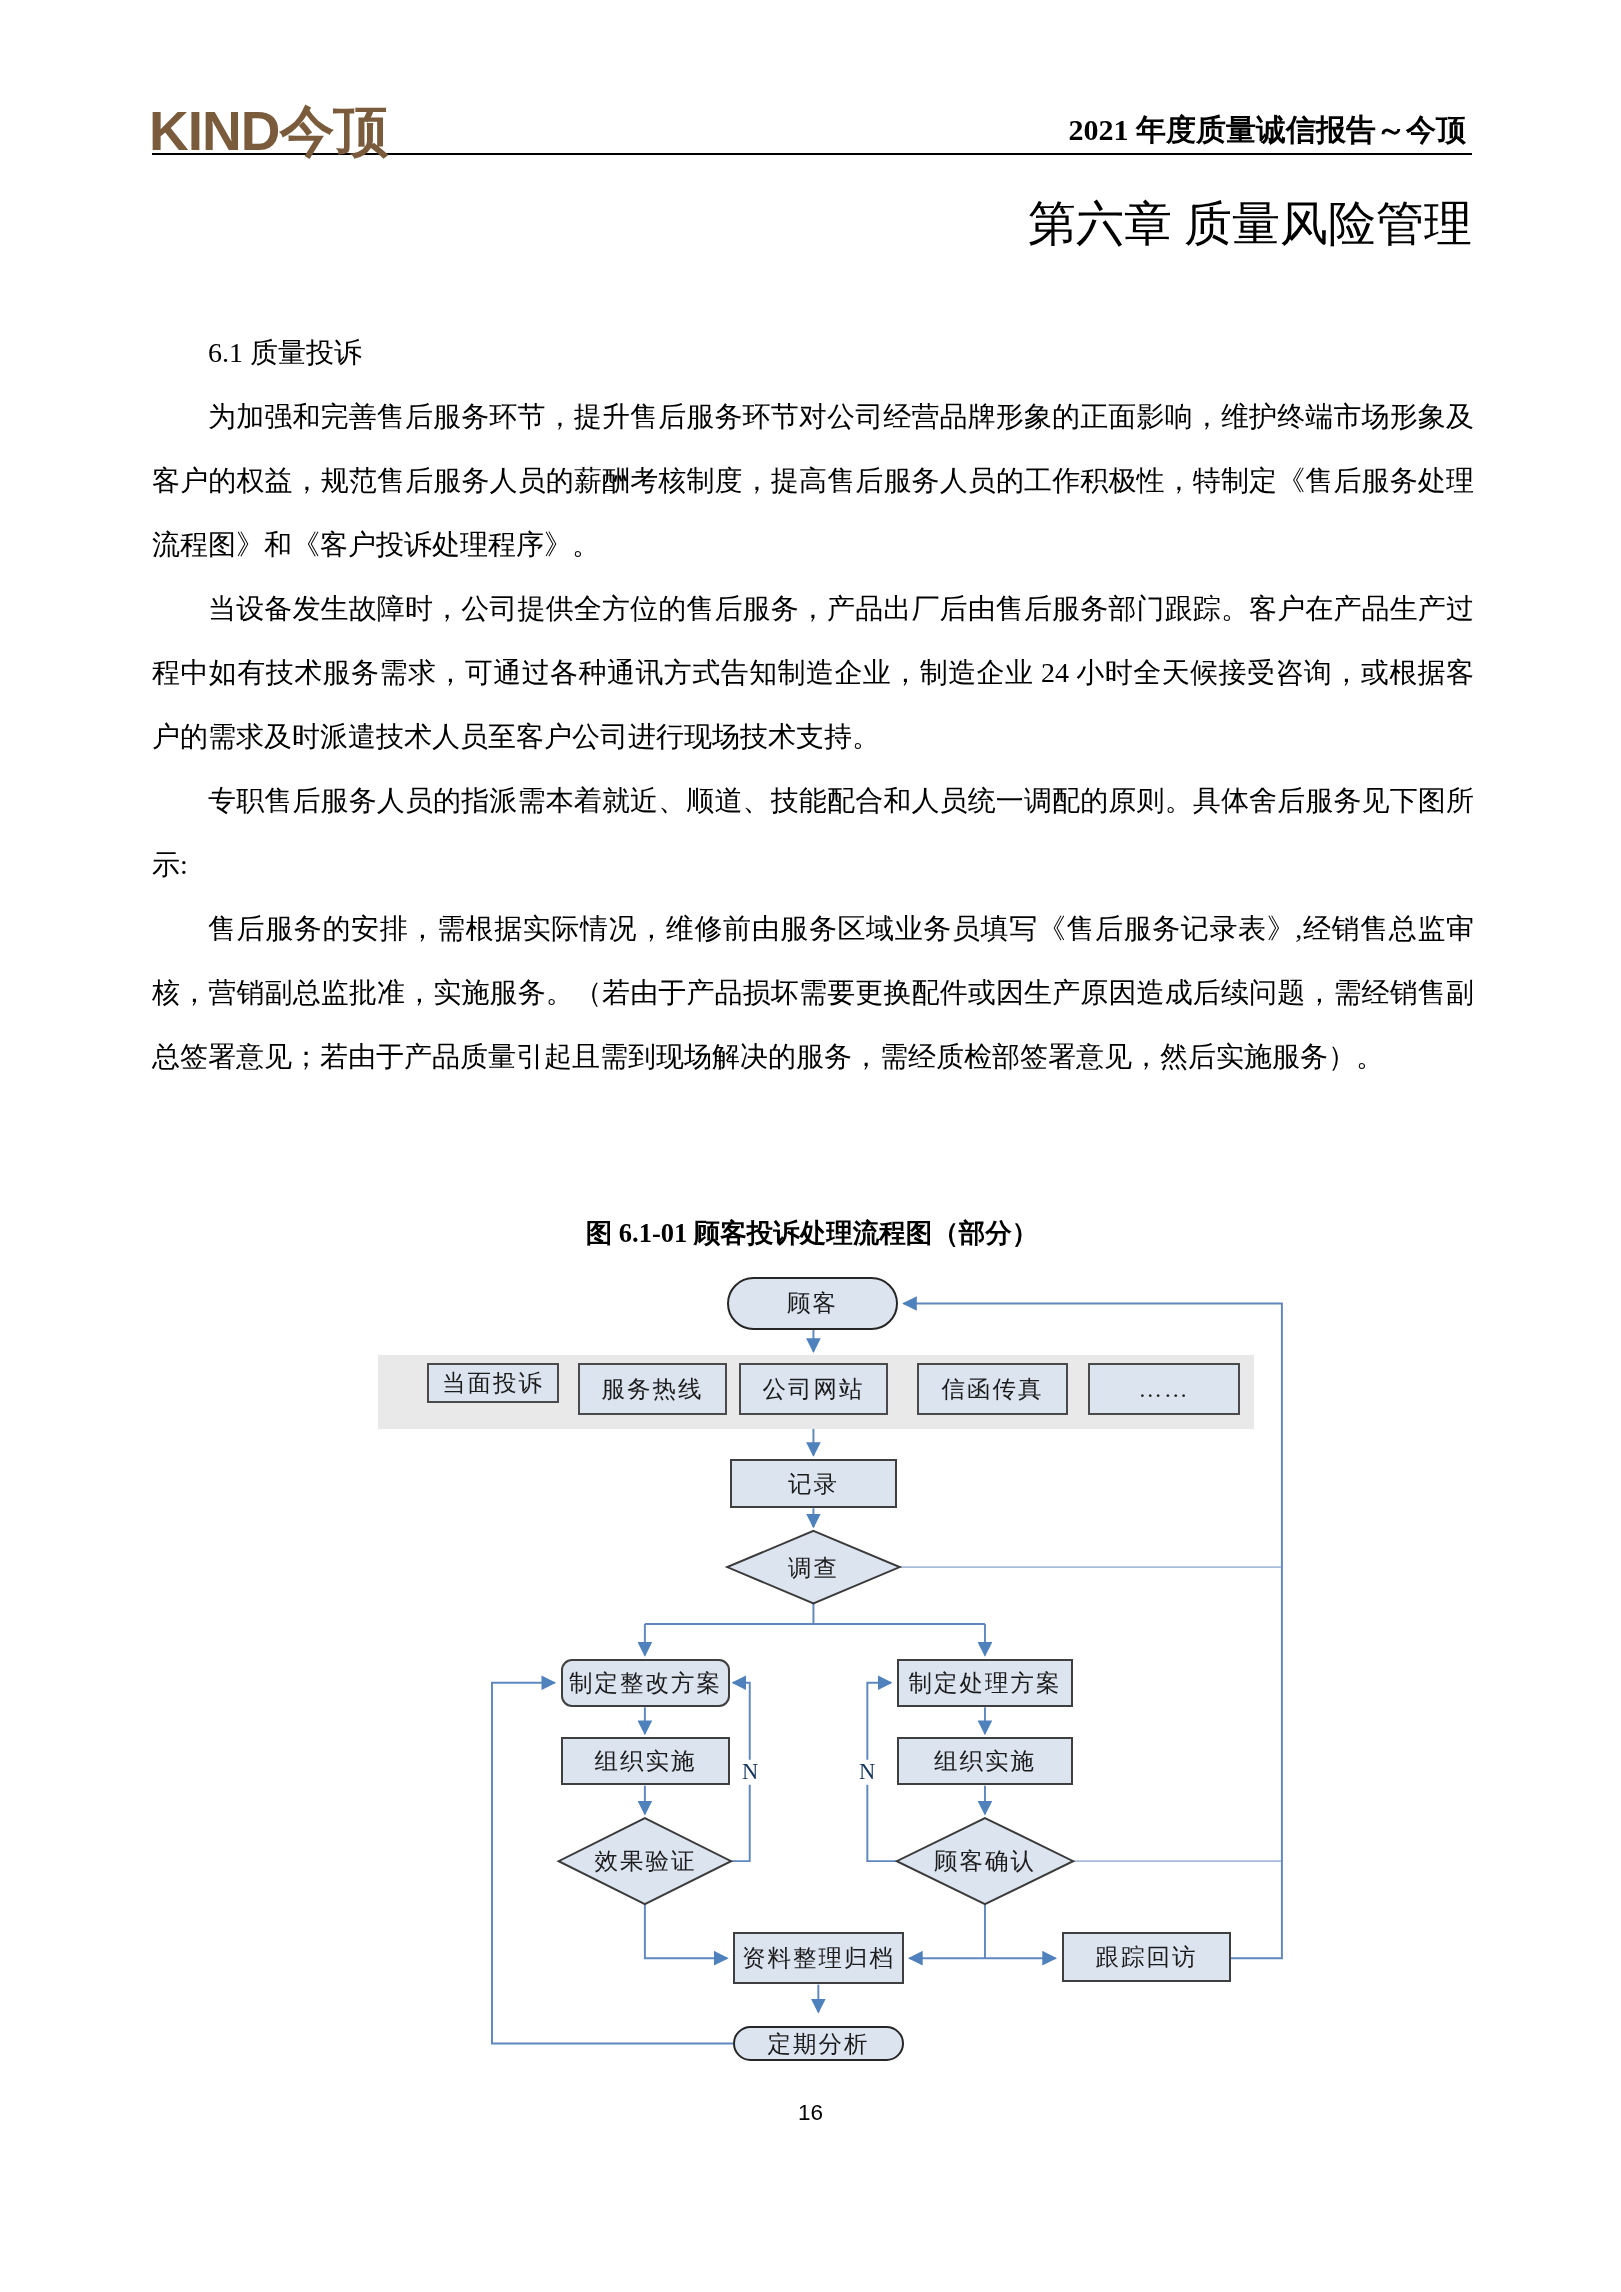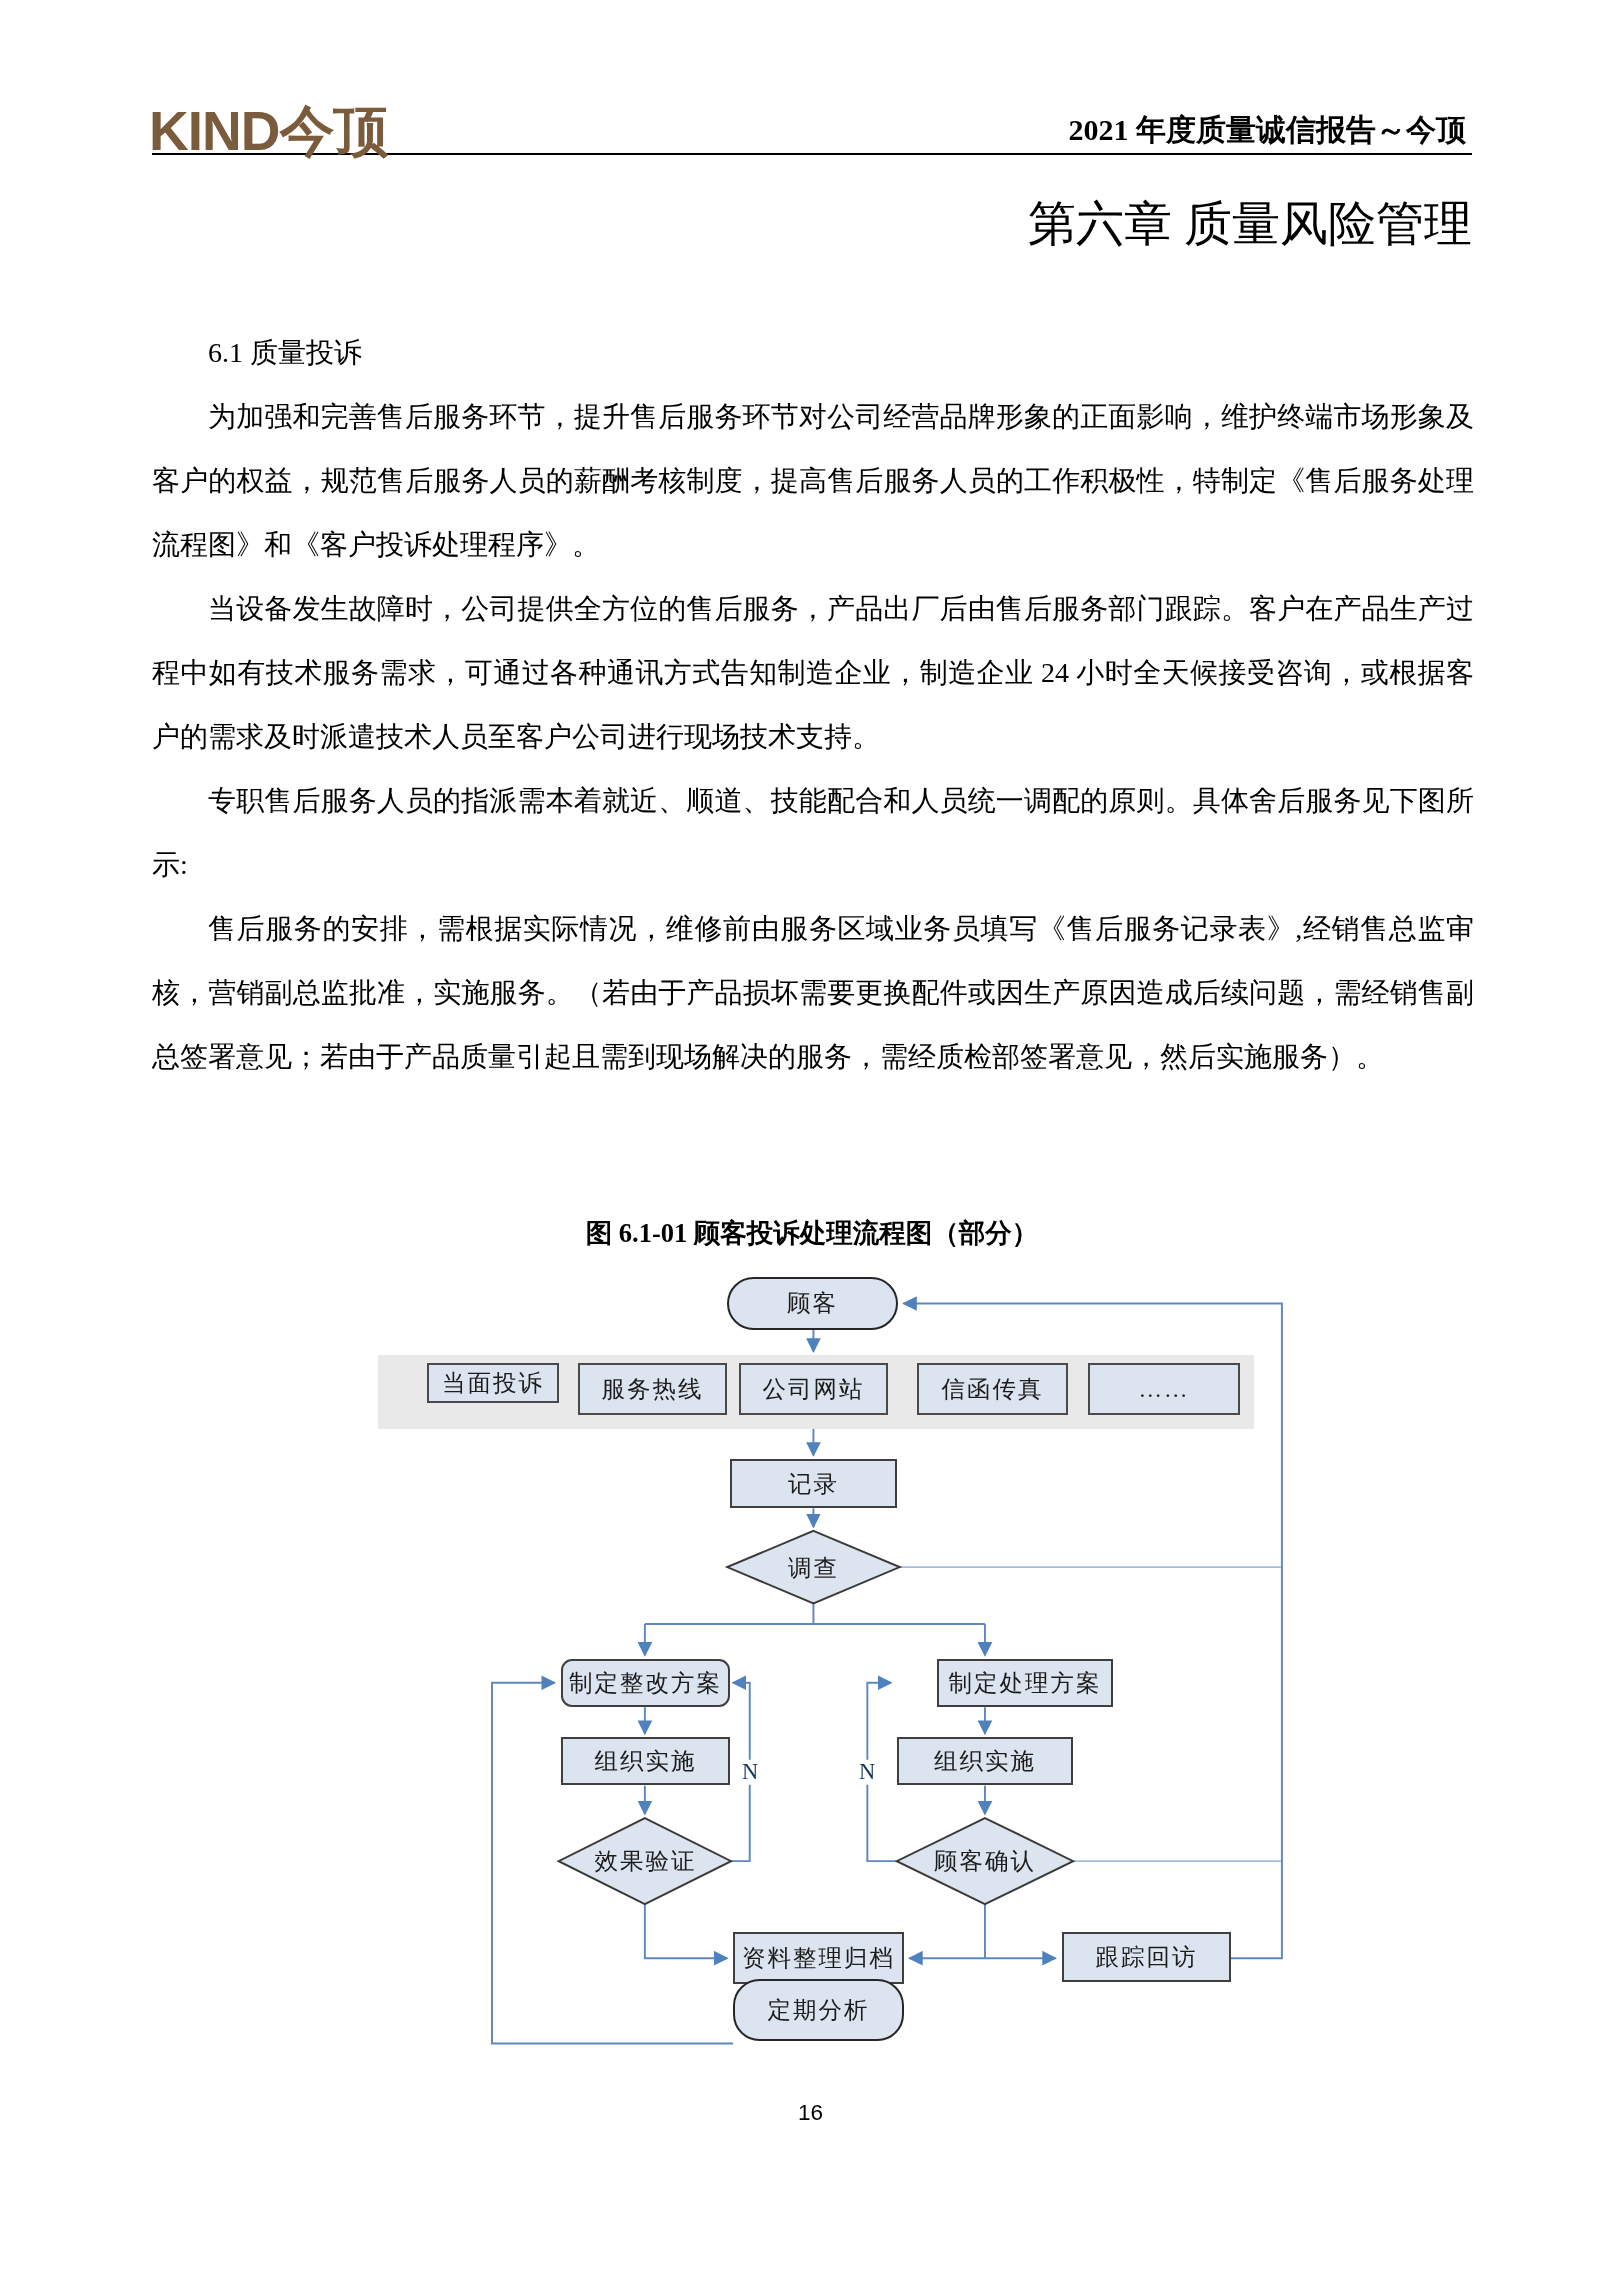--- a/index.html
+++ b/index.html
@@ -157,32 +157,32 @@
     <div class="node channel" style="left:578px;top:99px;width:149px;height:52px;">服务热线</div>
     <div class="node channel" style="left:739px;top:99px;width:149px;height:52px;">公司网站</div>
     <div class="node channel" style="left:917px;top:99px;width:151px;height:52px;">信函传真</div>
     <div class="node channel" style="left:1088px;top:99px;width:152px;height:52px;">……</div>
 
     <div class="node" style="left:730px;top:195px;width:167px;height:49px;">记录</div>
 
     <div class="dlabel" style="left:727px;top:267px;width:173px;height:73px;">调查</div>
 
     <div class="node" style="left:561px;top:395px;width:169px;height:48px;border-radius:11px;">制定整改方案</div>
-    <div class="node" style="left:897px;top:395px;width:176px;height:48px;margin-left:40px;">制定处理方案</div>
+    <div class="node" style="left:897px;top:395px;width:176px;height:48px;">制定处理方案</div>
 
     <div class="node" style="left:561px;top:473px;width:169px;height:48px;">组织实施</div>
     <div class="node" style="left:897px;top:473px;width:176px;height:48px;">组织实施</div>
 
     <div class="dlabel" style="left:559px;top:554px;width:173px;height:86px;">效果验证</div>
     <div class="dlabel" style="left:897px;top:554px;width:176px;height:86px;">顾客确认</div>
 
     <div class="node" style="left:733px;top:668px;width:171px;height:52px;">资料整理归档</div>
     <div class="node" style="left:1062px;top:668px;width:169px;height:50px;">跟踪回访</div>
 
-    <div class="node terminator" style="left:733px;top:715px;width:171px;height:62px;font-family:Liberation Serif, serif;">定期分析</div>
+    <div class="node terminator" style="left:733px;top:762px;width:171px;height:35px;font-family:Liberation Serif, serif;">定期分析</div>
 
     <span class="n-label" style="left:750px;top:508px;">N</span>
     <span class="n-label" style="left:867px;top:508px;">N</span>
   </div>
 
   <div class="page-number">16</div>
 
 </div>
 
 

